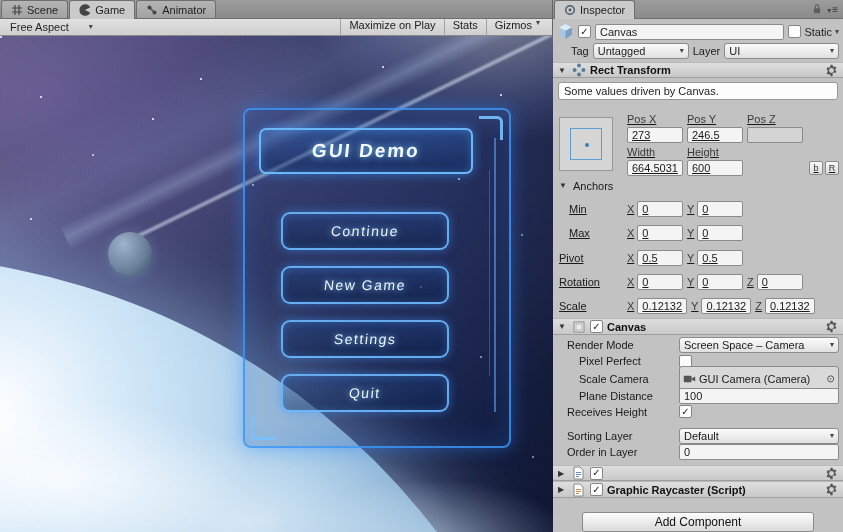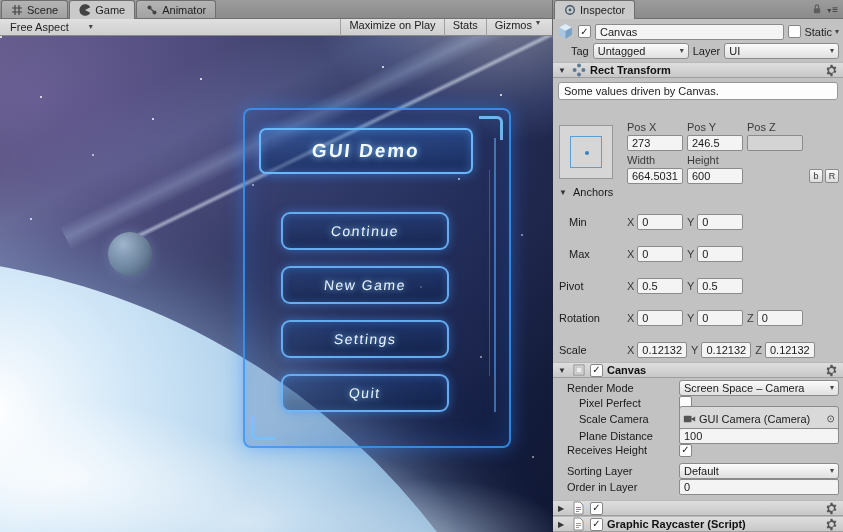--- a/index.html
+++ b/index.html
@@ -107,21 +107,21 @@
     background:linear-gradient(#dedede,#c8c8c8); border-top:1px solid #b8b8b8; border-bottom:1px solid #9e9e9e; }
   .comp-header .title { font-weight:bold; color:#111; }
   .foldout { font-size:8px; color:#333; width:10px; flex:none; }
   .comp-icon { width:14px; height:14px; display:inline-flex; flex:none; }
   .gear-wrap { margin-left:auto; display:flex; align-items:center; gap:2px; }
   .gear-icon { width:13px; height:13px; display:inline-flex; }
 
   .driven-note { margin:4px 5px; background:#fdfdfd; border:1px solid #979797; border-radius:3px; padding:2px 5px; color:#222; }
 
   .rt-grid, .rt-row { display:grid; grid-template-columns:64px 1fr 1fr 1fr 32px; column-gap:4px; align-items:center;
-    margin:16px 4px 0 6px; }
+    margin:8px 4px 0 6px;text-decoration:underline; }
   .rt-grid { row-gap:2px; margin-bottom:2px; }
   .rt-preview { grid-column:1; grid-row:1 / span 4; width:54px; height:54px; background:#d6d6d6; border:1px solid #979797;
     position:relative; }
   .rt-preview .bluebox { position:absolute; left:10px; top:10px; right:10px; bottom:10px; border:1px solid #5b9fd6; }
   .rt-preview .bluedot { position:absolute; left:25px; top:25px; width:4px; height:4px; background:#3d7fb8; border-radius:50%; }
   .collabel { color:#3a3a3a; height:13px; display:flex; align-items:center; }
   .rt-row { height:18px; }
   .row-label { color:#1a1a1a; }
   .sub { padding-left:10px; }
   .axis { display:flex; align-items:center; gap:3px; }
@@ -563,14 +563,19 @@
       <span class="title">Graphic Raycaster (Script)</span>
       <span class="gear-wrap">
           <span class="gear-icon">
         <svg viewBox="0 0 16 16">
               <path d="M8 5a3 3 0 1 0 0 6 3 3 0 0 0 0-6zm-1.2-4h2.4l.4 1.8c.5.15 1 .4 1.4.8l1.8-.6 1.2 2-1.4 1.2a5 5 0 0 1 0 1.6l1.4 1.2-1.2 2-1.8-.6c-.4.4-.9.65-1.4.8L9.2 15H6.8l-.4-1.8a5 5 0 0 1-1.4-.8l-1.8.6-1.2-2 1.4-1.2a5 5 0 0 1 0-1.6L2 6l1.2-2 1.8.6c.4-.4.9-.65 1.4-.8z" fill="#555"></path>
             </svg>
       </span>
         </span>
     </div>
 
+    <div class="add-comp-wrap">
+      <div class="add-comp">
+        <span>Add Component</span>
+      </div>
+    </div>
   </div>
 </div>
 
 </body></html>

